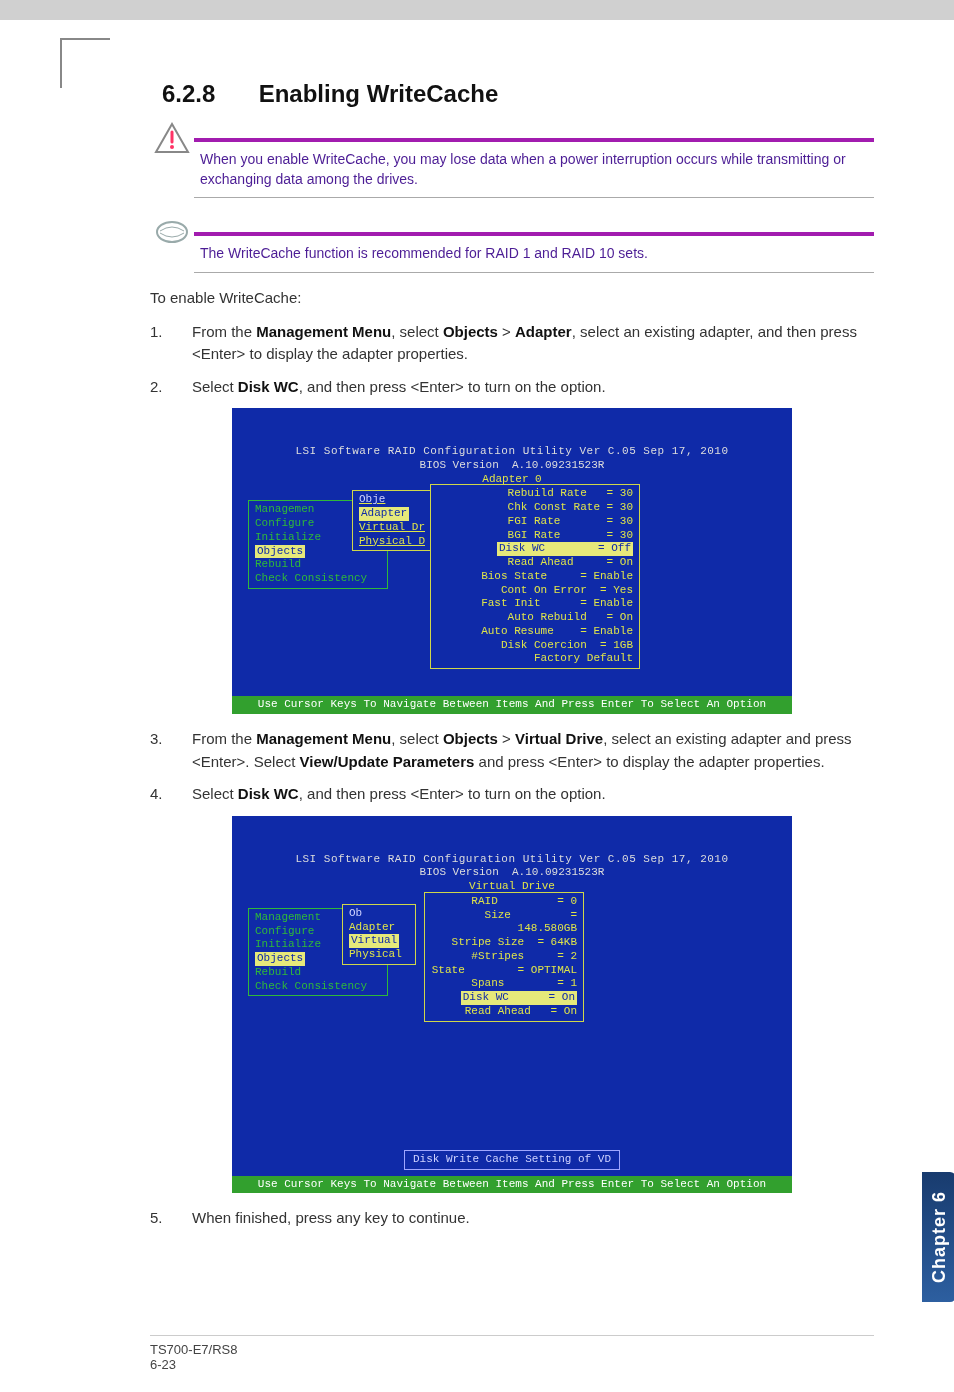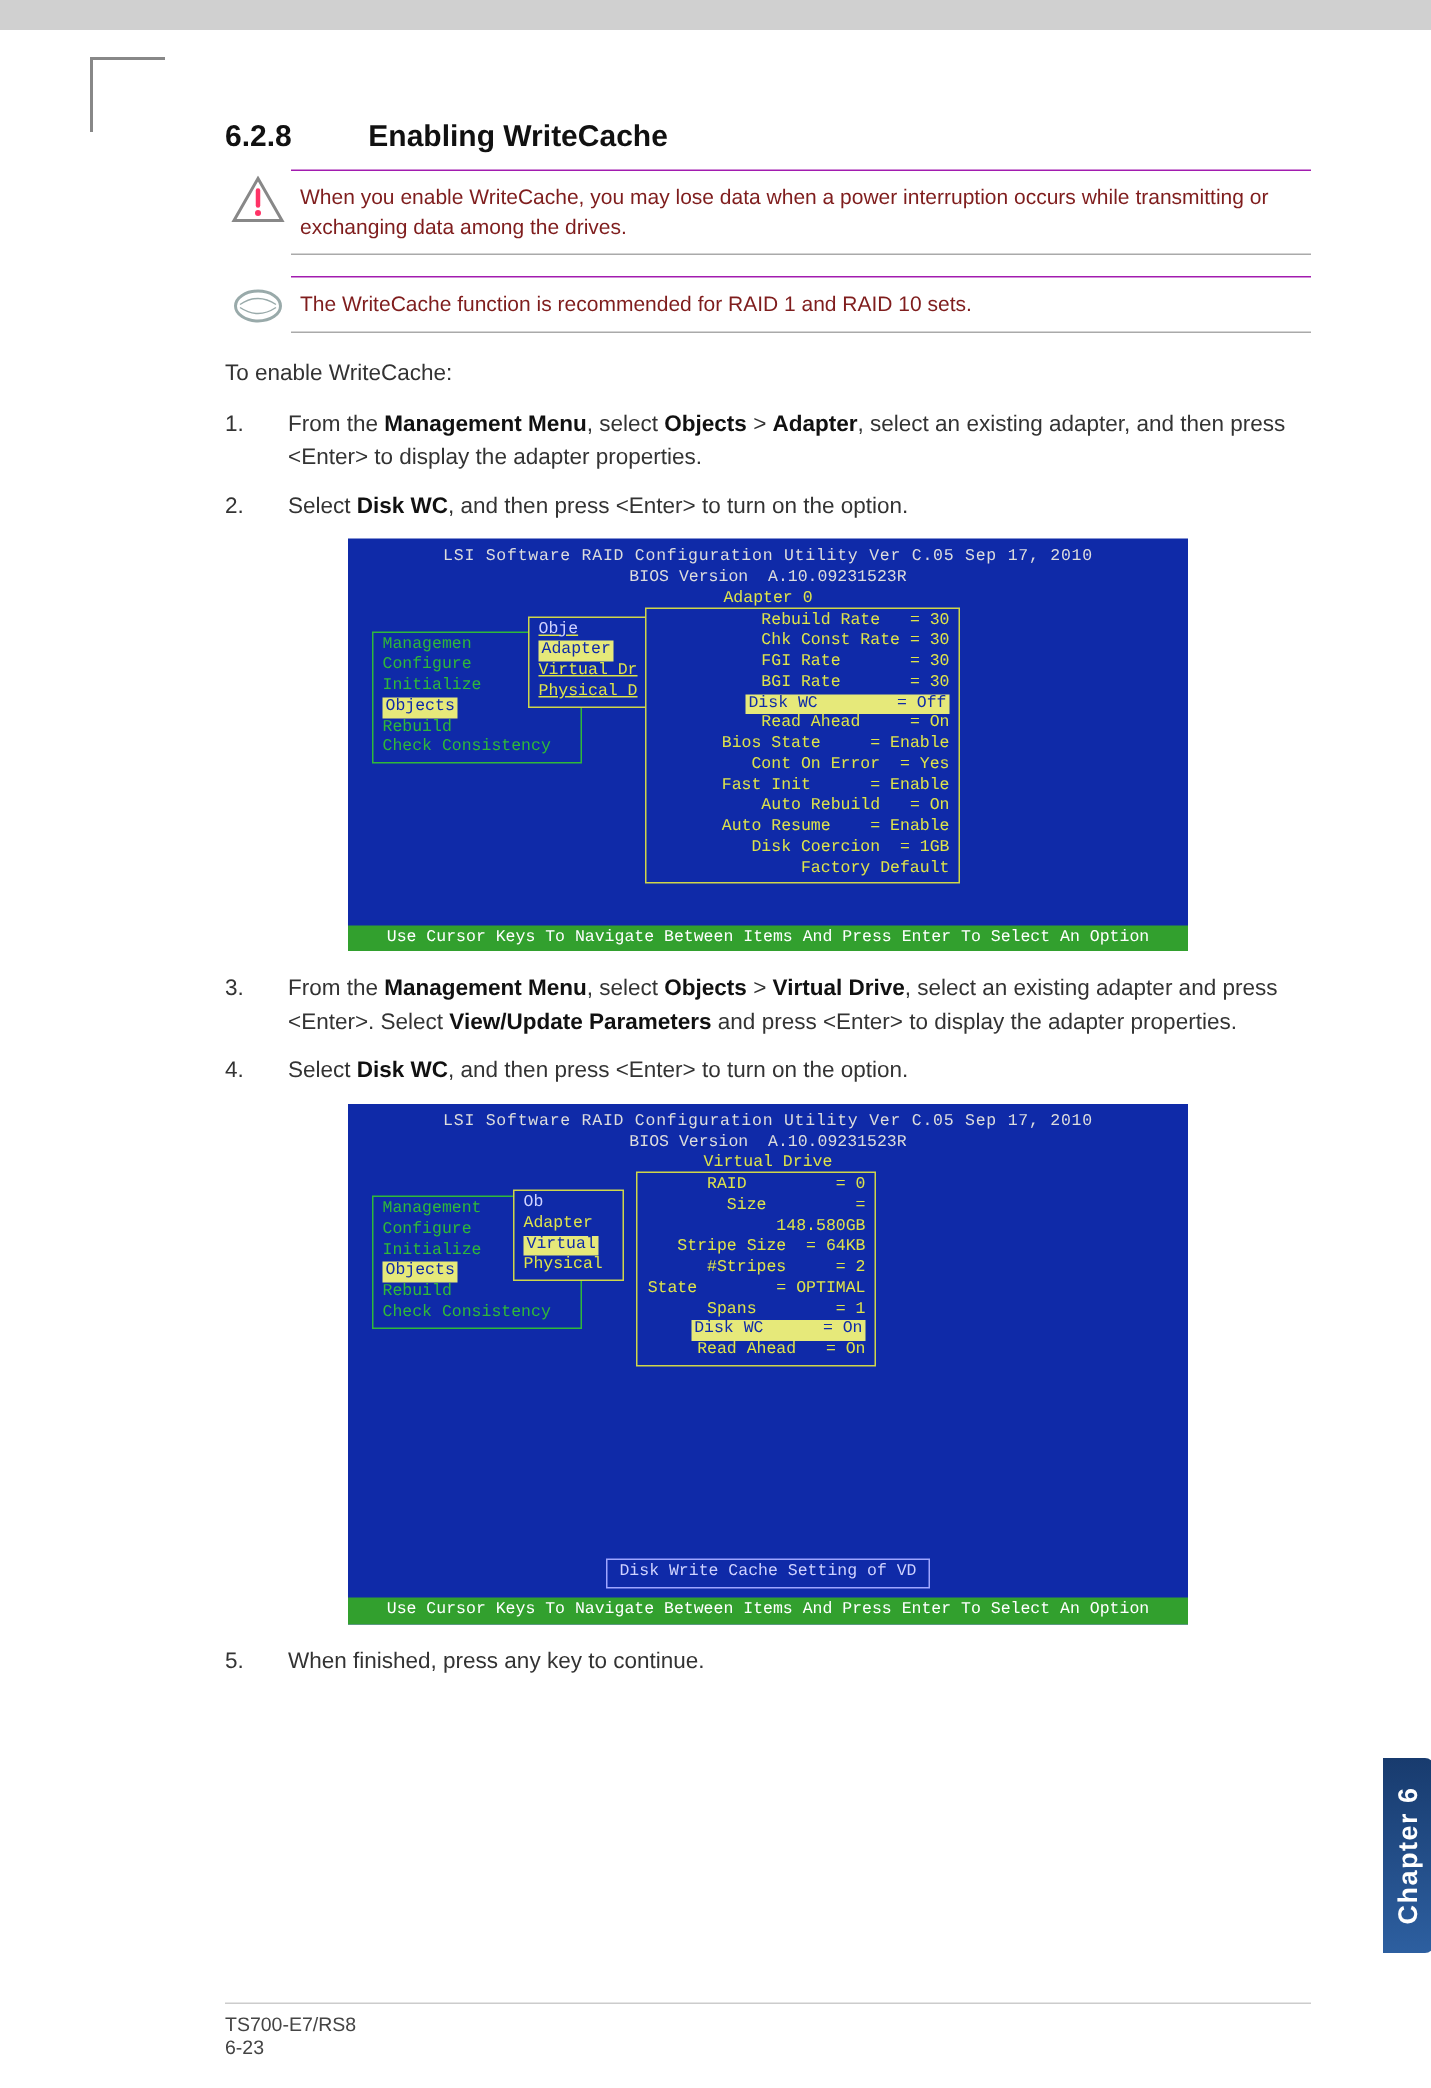--- a/index.html
+++ b/index.html
@@ -13,41 +13,41 @@
     padding: 20px 0;
   }
   .page {
     width: 954px;
     min-height: 1392px;
     background: #fff;
     padding: 60px 80px 40px 150px;
     position: relative;
   }
   .crop-tl { position: absolute; top: 18px; left: 60px; width: 50px; height: 50px; border-left: 2px solid #888; border-top: 2px solid #888; }
-  h2.sect { font-size: 20px; font-weight: bold; margin: 0 0 8px 0; color: #111; }
+  h2.sect { font-size: 24px; font-weight: bold; margin: 0 0 8px 12px; color: #111; }
   .sect .num { display: inline-block; width: 90px; }
   p.body { font-size: 15px; line-height: 1.45; margin: 0 0 12px 0; color: #333; }
   .callout { display: flex; align-items: flex-start; margin: 10px 0 14px 0; }
   .callout .icon { width: 44px; height: 40px; flex-shrink: 0; display: flex; align-items: center; justify-content: center; }
-  .callout .rules { flex: 1; border-top: 1px solid #a21caf; border-bottom: 1px solid #aaa; padding: 8px 6px; font-size: 14px; line-height: 1.4; color: #7f1d1d; }
+  .callout .rules { flex: 1; border-top: 4px solid #a21caf; border-bottom: 1px solid #aaa; padding: 8px 6px; font-size: 14px; line-height: 1.4; color: #4c1d95; margin-top: 20px; }
   .step { display: flex; font-size: 15px; color: #333; margin: 10px 0; line-height: 1.5; }
   .step .n { width: 42px; flex-shrink: 0; }
   .step .t { flex: 1; }
   .bios {
     width: 560px;
     margin: 8px auto 14px auto;
     background: #0f2aa8;
     color: #dfe44a;
     font-family: "Courier New", monospace;
     font-size: 11px;
     line-height: 1.25;
     position: relative;
     padding: 6px 8px 0 8px;
   }
-  .bios .title { color: #ddd; text-align: center; letter-spacing: .5px; }
+  .bios .title { color: #ddd; text-align: center; letter-spacing: .5px; margin-top: 31px; }
   .bios .sub { color: #ddd; text-align: center; }
   .bios .sub .hl { color: #dfe44a; }
   .bios .body { display: flex; height: 200px; position: relative; margin-top: 4px; }
   .bios .body2 { display: flex; height: 210px; position: relative; margin-top: 4px; }
   .bios .menucol { width: 170px; position: relative; }
   .bios .datacol { flex: 1; position: relative; text-align: right; }
   .biosbox { border: 1px solid #cfd64a; padding: 2px 6px; background: #0f2aa8; position: absolute; }
   .biosbox.green { border-color: #2fb83a; color: #2fb83a; }
   .biosbox .row { white-space: pre; }
   .biosbox .sel { background: #e6e97a; color: #0f2aa8; padding: 0 2px; display: inline-block; }

